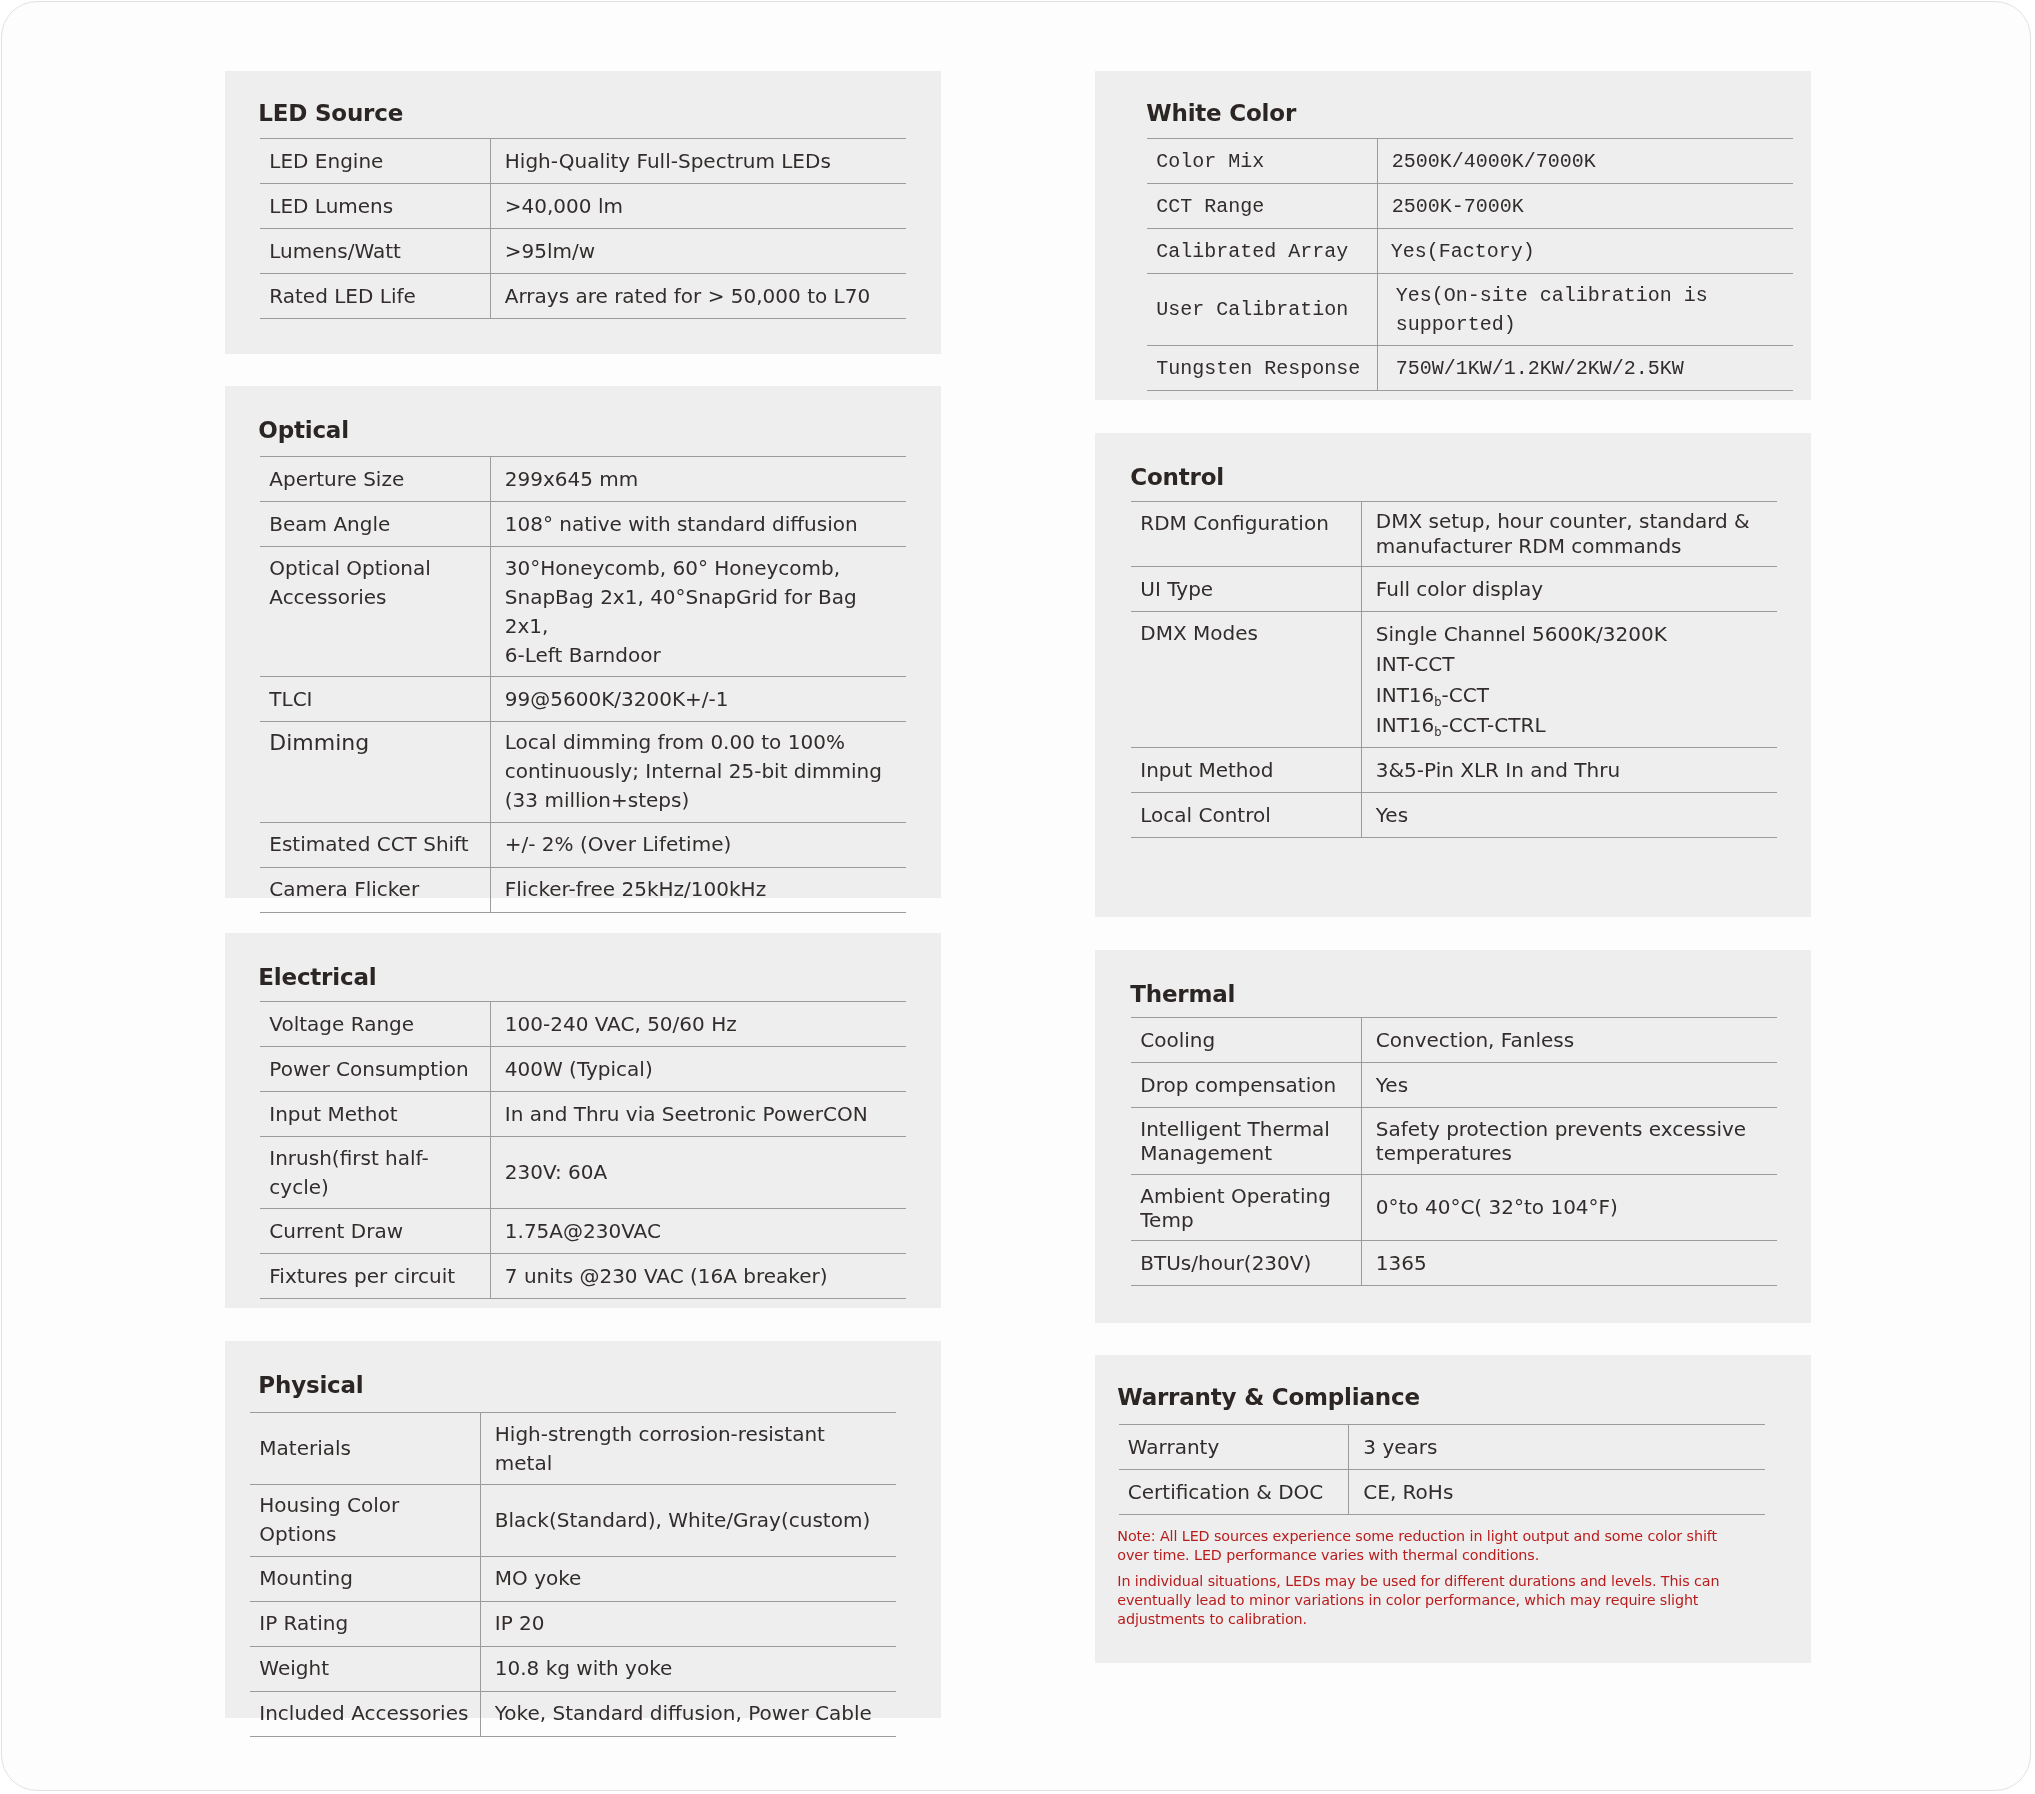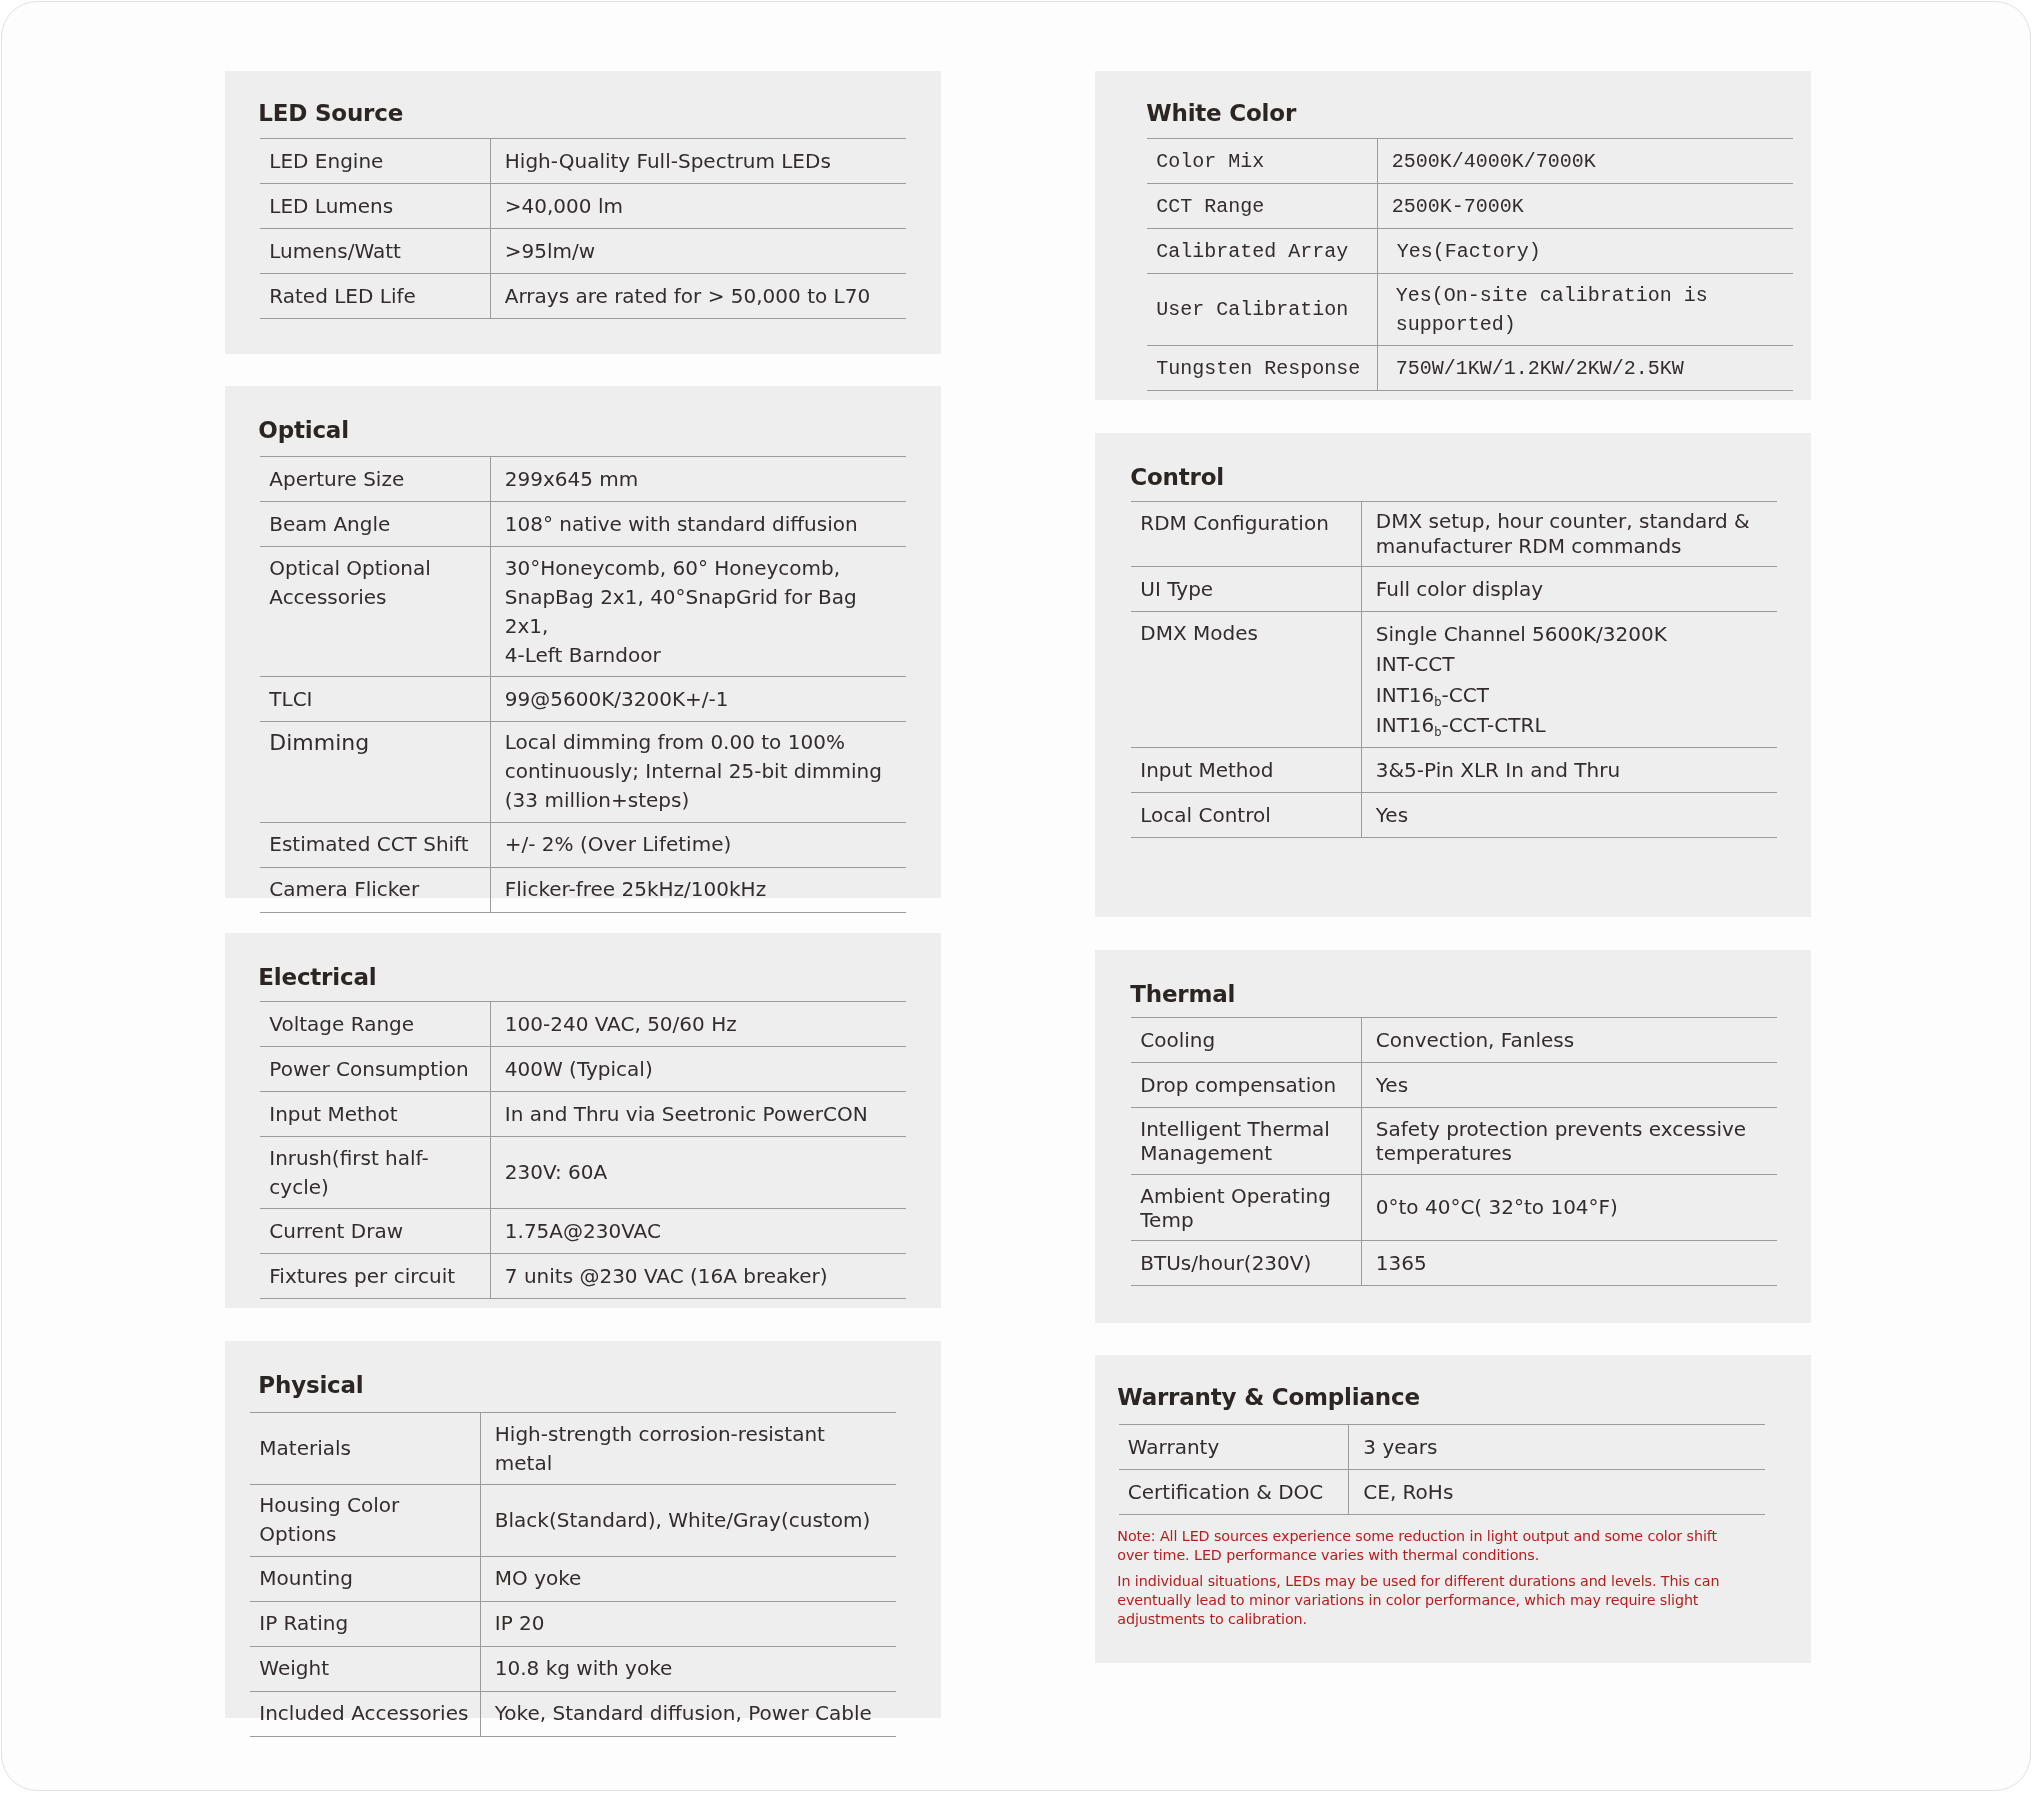--- a/index.html
+++ b/index.html
@@ -89,21 +89,21 @@
             <td class="v">108° native with standard diffusion</td>
           </tr>
       <tr style="height:90px">
         <td class="k top multi">
           <span>Optical Optional</span>
           <span>Accessories</span>
         </td>
         <td class="v top multi">
           <span>30°Honeycomb, 60° Honeycomb,</span>
           <span>SnapBag 2x1, 40°SnapGrid for Bag 2x1,</span>
-          <span>4-Left Barndoor</span>
+          <span>6-Left Barndoor</span>
         </td>
       </tr>
       <tr style="height:45px">
             <td class="k">TLCI</td>
             <td class="v">99@5600K/3200K+/-1</td>
           </tr>
       <tr style="height:90px">
         <td class="k top" style="font-size:22px;">Dimming</td>
         <td class="v top multi">
           <span>Local dimming from 0.00 to 100%</span>
@@ -206,21 +206,21 @@
           <tr style="height:45px">
             <td class="k">Color Mix</td>
             <td class="v">2500K/4000K/7000K</td>
           </tr>
       <tr style="height:45px">
             <td class="k">CCT Range</td>
             <td class="v">2500K-7000K</td>
           </tr>
       <tr style="height:45px">
             <td class="k">Calibrated Array</td>
-            <td class="v" style="padding-left:19px;">Yes(Factory)</td>
+            <td class="v" style="padding-left:13px;">Yes(Factory)</td>
           </tr>
       <tr style="height:45px">
             <td class="k">User Calibration</td>
             <td class="v" style="padding-left:18px;">Yes(On-site calibration is supported)</td>
           </tr>
       <tr style="height:45px">
             <td class="k">Tungsten Response</td>
             <td class="v" style="padding-left:18px;">750W/1KW/1.2KW/2KW/2.5KW</td>
           </tr>
     </tbody>

